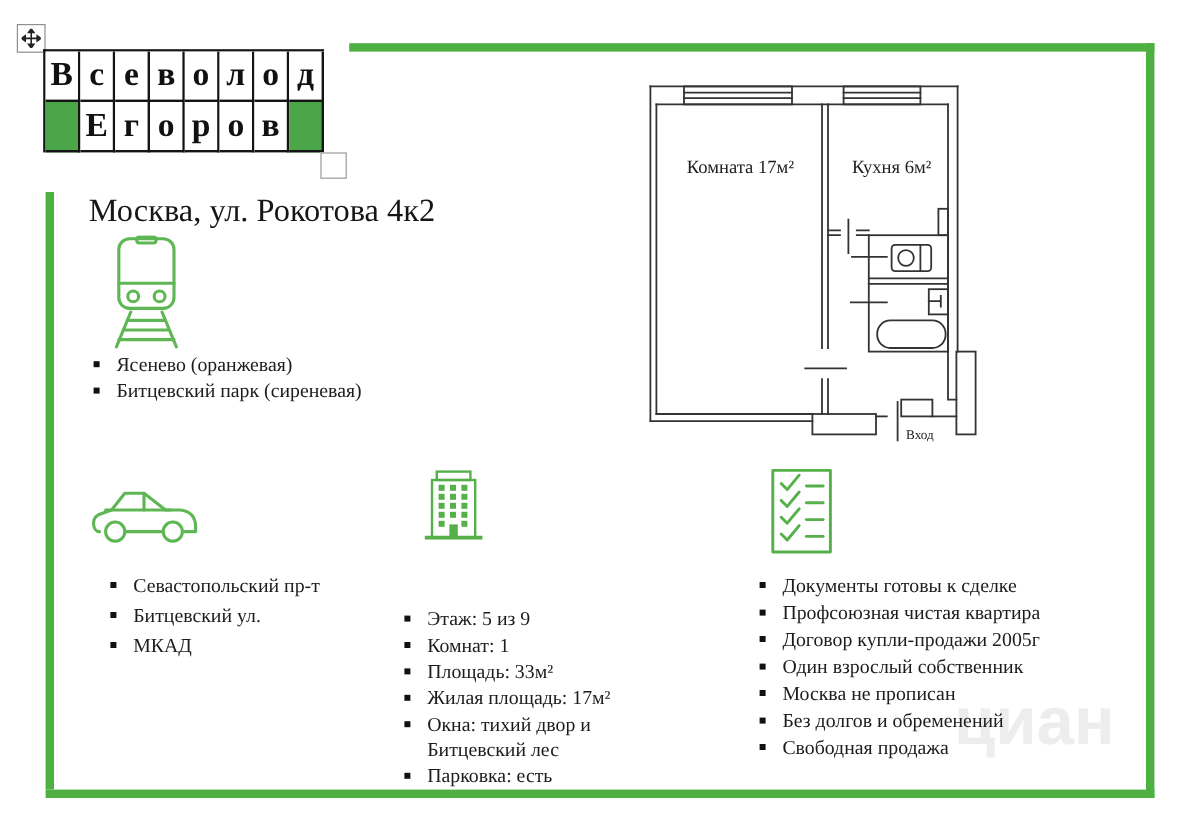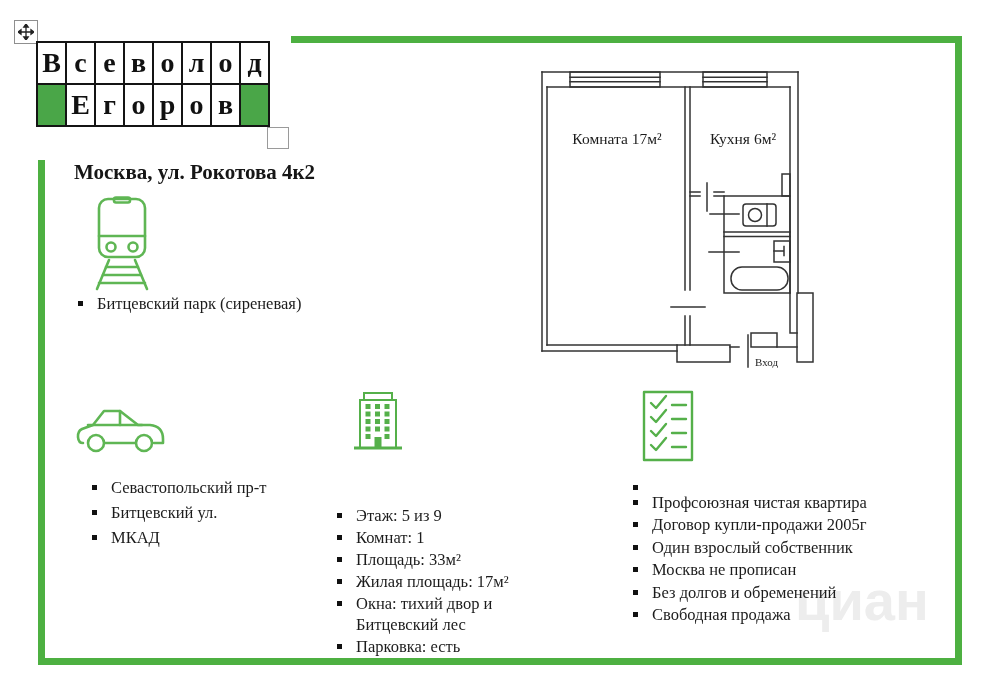--- a/index.html
+++ b/index.html
@@ -19,21 +19,21 @@
   .sel-square{position:absolute;left:267px;top:127px;width:20px;height:20px;border:1.5px solid #9a9a9a;background:#fff;}
 
   
   .logo{position:absolute;left:36px;top:41px;display:grid;grid-template-columns:repeat(8,29px);
         grid-template-rows:42px 42px;border-left:2px solid #141414;border-top:2px solid #141414;}
   .logo .cell{border-right:2px solid #141414;border-bottom:2px solid #141414;
               display:flex;align-items:center;justify-content:center;
               font-size:28px;font-weight:600;color:#111;background:#fff;}
   .logo .cell.green{background:#4aa648;}
 
-  .title{position:absolute;left:74px;top:160px;font-size:21px;font-weight:bold;color:#161616;white-space:nowrap;text-align:right;}
+  .title{position:absolute;left:74px;top:160px;font-size:27px;font-weight:normal;color:#161616;white-space:nowrap;text-align:right;}
 
   .icon{position:absolute;}
 
   .list{position:absolute;z-index:2;}
   .li{display:flex;align-items:flex-start;}
   .bullet{width:5px;height:5px;background:#111;margin-top:8px;margin-right:14px;flex-shrink:0;}
   .li-text{font-size:16.5px;line-height:21px;color:#1c1c1c;}
   .list-metro .li{margin-bottom:1px;}
   .list-roads .li{margin-bottom:4px;}
   .list-details .li{margin-bottom:1px;}
@@ -158,20 +158,24 @@
       <circle cx="24" cy="51" r="4.5"></circle>
       <circle cx="46" cy="51" r="4.5"></circle>
       <path d="M22,64 L10,93 M48,64 L60,93"></path>
       <path d="M19,71 H51 M16,79 H54 M12,87 H58"></path>
     </g>
   </svg>
 
   <div class="list list-metro" style="left:78px;top:293px;">
     <div class="li">
         <span class="bullet"></span>
+        <span class="li-text">Ясенево (оранжевая)</span>
+      </div>
+    <div class="li">
+        <span class="bullet"></span>
         <span class="li-text">Битцевский парк (сиреневая)</span>
       </div>
   </div>
 
   <svg class="icon" style="left:74px;top:399px;" width="94" height="58" viewBox="0 0 94 58">
     <g stroke="#5fb654" stroke-width="2.6" fill="none" stroke-linecap="round" stroke-linejoin="round">
       <path d="M9,44 C3,44 2,33 8,30 L19,26 L30,12 H46 L64,26 H76 C86,27 89,33 89,40 V44 H80"></path>
       <path d="M14,26 H68"></path>
       <path d="M46,12 V26"></path>
       <path d="M31,44 H61"></path>
@@ -257,20 +261,21 @@
       <path d="M10,42 l5,5 l10,-12"></path>
         <path d="M31,44 H45"></path>
       <path d="M10,56 l5,5 l10,-12"></path>
         <path d="M31,58 H45"></path>
     </g>
   </svg>
 
   <div class="list list-legal" style="left:633px;top:477px;">
     <div class="li">
         <span class="bullet"></span>
+        <span class="li-text">Документы готовы к сделке</span>
       </div>
     <div class="li">
         <span class="bullet"></span>
         <span class="li-text">Профсоюзная чистая квартира</span>
       </div>
     <div class="li">
         <span class="bullet"></span>
         <span class="li-text">Договор купли-продажи 2005г</span>
       </div>
     <div class="li">

